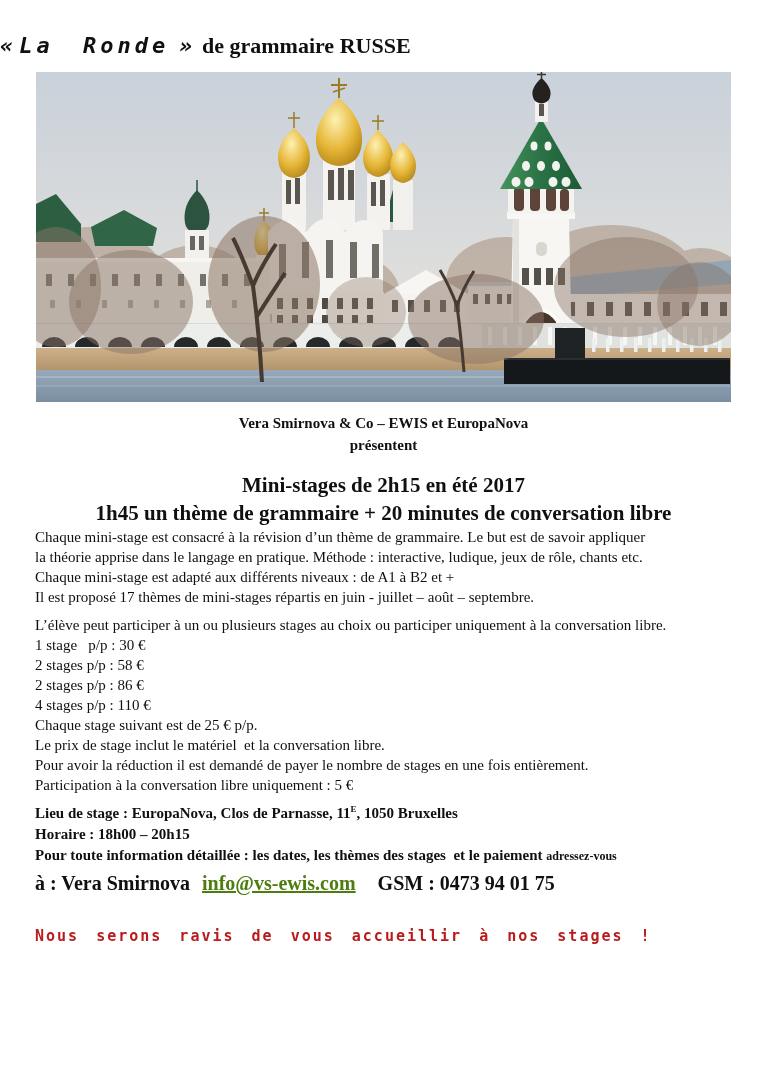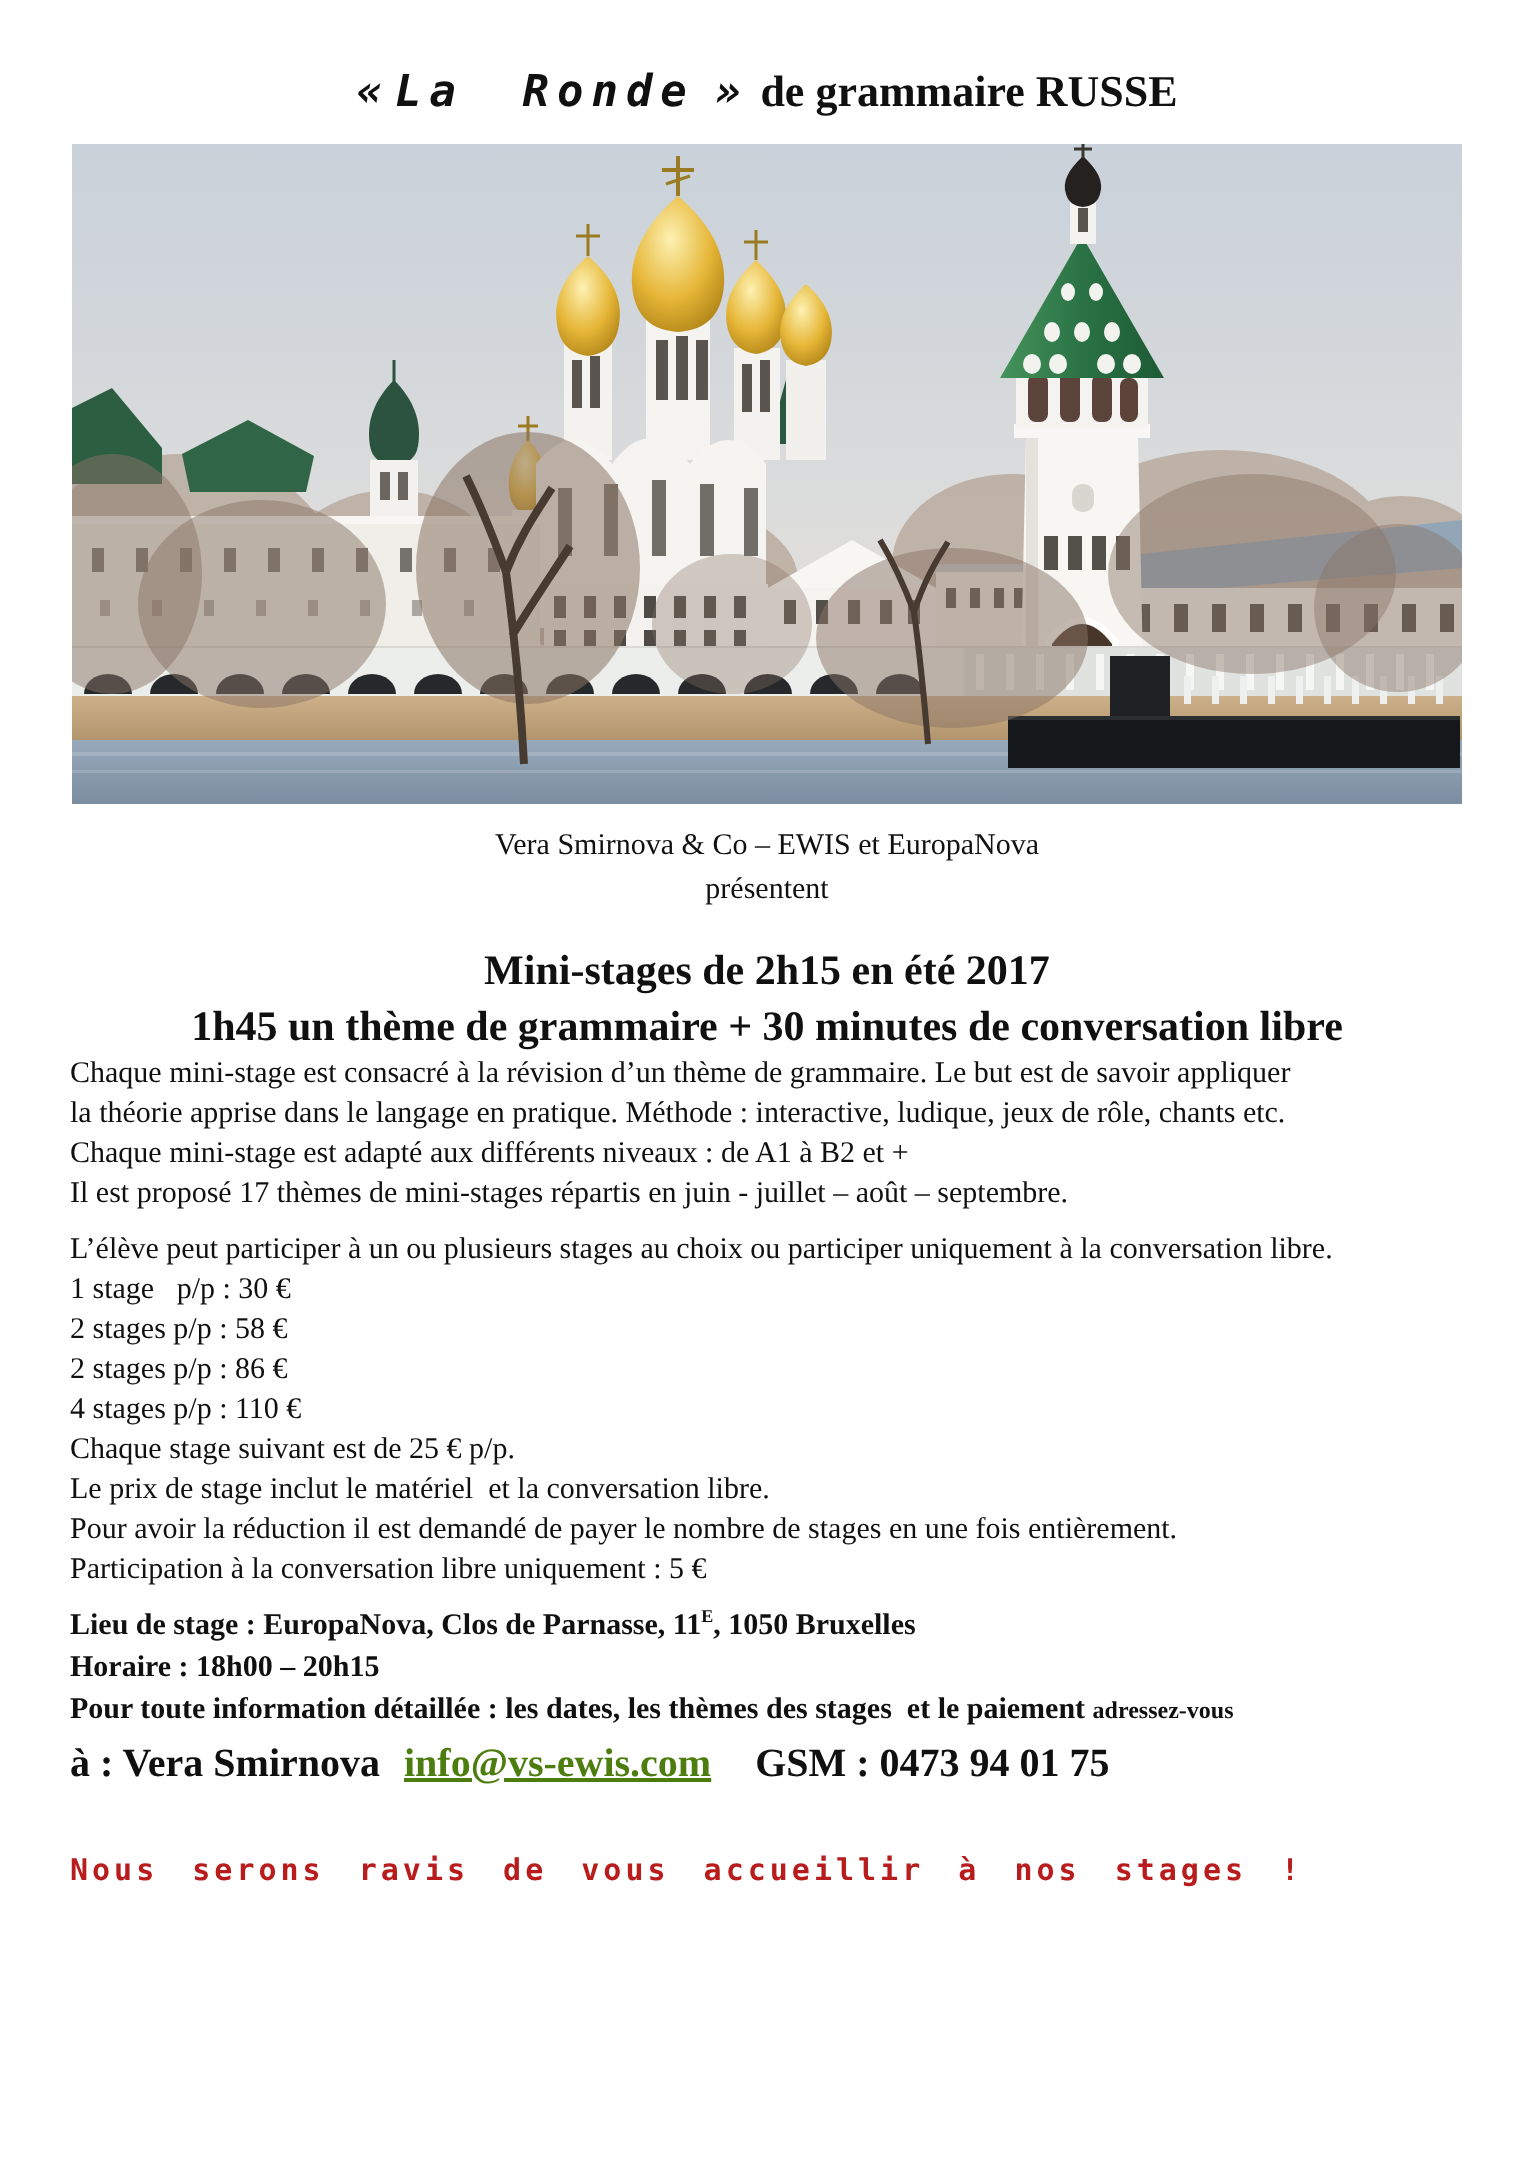--- a/index.html
+++ b/index.html
@@ -1,32 +1,32 @@
 <!DOCTYPE html>
 <html><head>
 <meta charset="utf-8">
 <style>
   html,body{margin:0;padding:0;background:#ffffff;}
   .page{
     width:767px;height:1081px;background:#ffffff;overflow:hidden;
     font-family:"Liberation Serif",serif;color:#101010;position:relative;
   }
   .title{
-    text-align:center;padding-top:33px;font-size:22px;font-weight:bold;white-space:nowrap;
+    text-align:left;padding-top:33px;font-size:22px;font-weight:bold;white-space:nowrap;
   }
   .comic{
     font-family:"DejaVu Sans Mono",monospace;font-style:italic;font-weight:bold;
   }
   .title .oq{margin-right:6px;}
   .title .ronde{letter-spacing:4px;word-spacing:12px;}
   .title .cq{margin-left:10px;margin-right:4px;}
   .photo-wrap{width:695px;height:330px;margin:13px auto 0 auto;}
   .photo-wrap svg{display:block;}
   .presenter{
-    text-align:center;font-weight:normal;font-size:15px;line-height:22px;margin-top:10px;
+    text-align:center;font-weight:bold;font-size:15px;line-height:22px;margin-top:10px;
   }
   .heading{
     text-align:center;font-weight:bold;font-size:21px;line-height:28px;margin-top:15px;
   }
   .bodytext{margin:0 34px 0 35px;font-size:15px;line-height:20px;}
   .intro{}
   .pricing{margin-top:8px;}
   .line{white-space:pre-wrap;}
   .details{margin:8px 34px 0 35px;font-weight:bold;font-size:15px;line-height:21px;}
   .details sup{font-size:9px;vertical-align:super;line-height:0;}
@@ -374,21 +374,21 @@
     </svg>
   </div>
 
   <div class="presenter">
     <div>Vera Smirnova &amp; Co – EWIS et EuropaNova</div>
     <div>présentent</div>
   </div>
 
   <div class="heading">
     <div>Mini-stages de 2h15 en été 2017</div>
-    <div>1h45 un thème de grammaire + 30 minutes de conversation libre</div>
+    <div>1h45 un thème de grammaire + 20 minutes de conversation libre</div>
   </div>
 
   <div class="bodytext intro">
     <div class="line">Chaque mini-stage est consacré à la révision d’un thème de grammaire. Le but est de savoir appliquer</div>
     <div class="line">la théorie apprise dans le langage en pratique. Méthode : interactive, ludique, jeux de rôle, chants etc.</div>
     <div class="line">Chaque mini-stage est adapté aux différents niveaux : de A1 à B2 et +</div>
     <div class="line">Il est proposé 17 thèmes de mini-stages répartis en juin - juillet – août – septembre.</div>
   </div>
 
   <div class="bodytext pricing">

